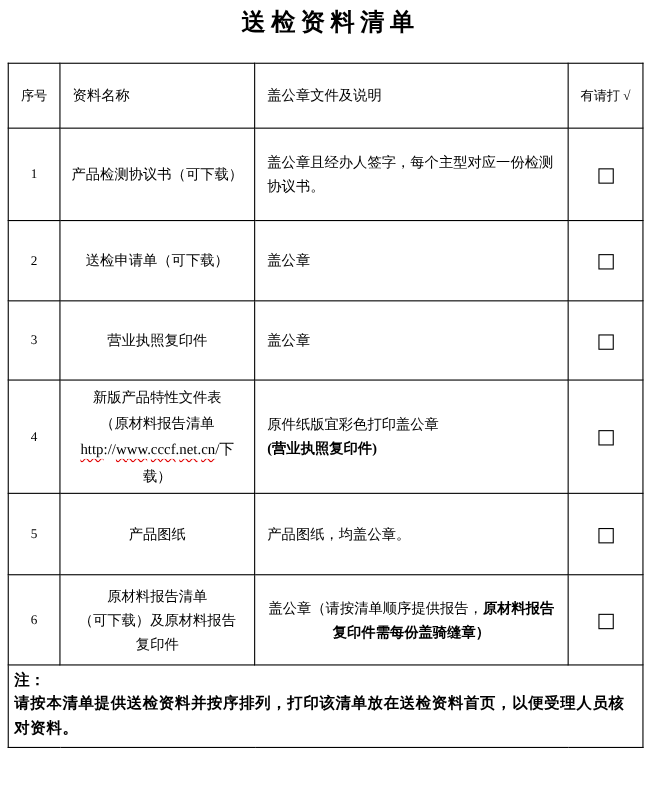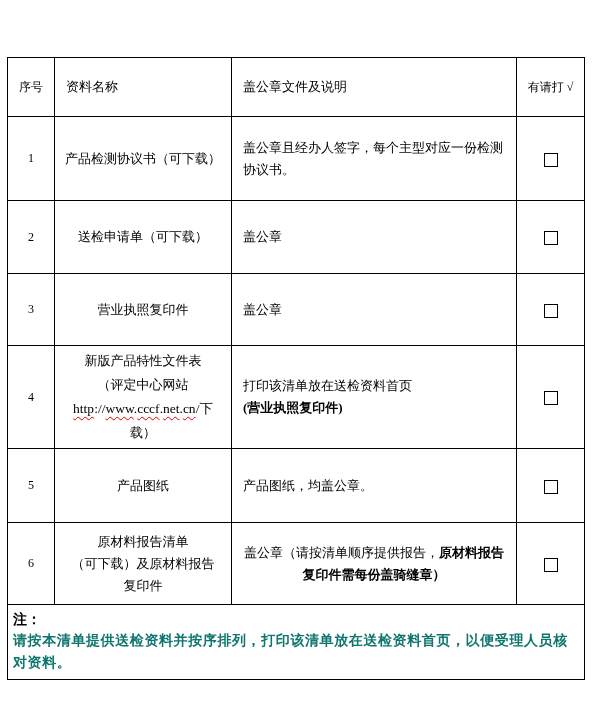--- a/index.html
+++ b/index.html
@@ -35,27 +35,28 @@
   .sq{
     text-decoration:underline;
     text-decoration-style:wavy;
     text-decoration-color:#e00000;
     text-decoration-thickness:1px;
     text-underline-offset:3px;
     margin-top:28px;
   }
   .note-cell{vertical-align:top;padding:5px 5px 0 5px;}
   .note-label{font-size:14px;font-weight:bold;color:#000;line-height:20px;}
-  .note-text{font-size:14px;font-weight:bold;color:#0f766e;line-height:22px;letter-spacing:0.6px;}
+  .note-text{font-size:14px;font-weight:bold;color:#000000;line-height:22px;letter-spacing:0.6px;}
 </style>
 </head>
 <body>
 
 <div class="page">
 
+  <div class="doc-title">送检资料清单</div>
 
   <table class="checklist">
     <colgroup>
       <col style="width:47px">
         <col style="width:177px">
         <col style="width:285px">
         <col style="width:68px">
     </colgroup>
 
     <tbody>
@@ -84,26 +85,26 @@
       <td class="c-no">3</td>
       <td class="c-name">营业执照复印件</td>
       <td class="c-desc">盖公章</td>
       <td class="c-check"><span class="cbx"></span></td>
     </tr>
 
     <tr style="height:102px;">
       <td class="c-no">4</td>
       <td class="c-name">
         <div class="ln">新版产品特性文件表</div>
-        <div class="ln">（评定中心网站</div>
+        <div class="ln">（原材料报告清单</div>
         <div class="ln url"><span class="sq">http</span><span>://</span><span class="sq">www</span><span>.</span><span class="sq">cccf</span><span>.</span><span class="sq">net</span><span>.</span><span class="sq">cn</span><span>/下</span></div>
         <div class="ln">载）</div>
       </td>
       <td class="c-desc">
-        <div>打印该清单放在送检资料首页</div>
+        <div>原件纸版宜彩色打印盖公章</div>
         <div class="bold">(营业执照复印件)</div>
       </td>
       <td class="c-check"><span class="cbx"></span></td>
     </tr>
 
     <tr style="height:74px;">
       <td class="c-no">5</td>
       <td class="c-name">产品图纸</td>
       <td class="c-desc">产品图纸，均盖公章。</td>
       <td class="c-check"><span class="cbx"></span></td>

